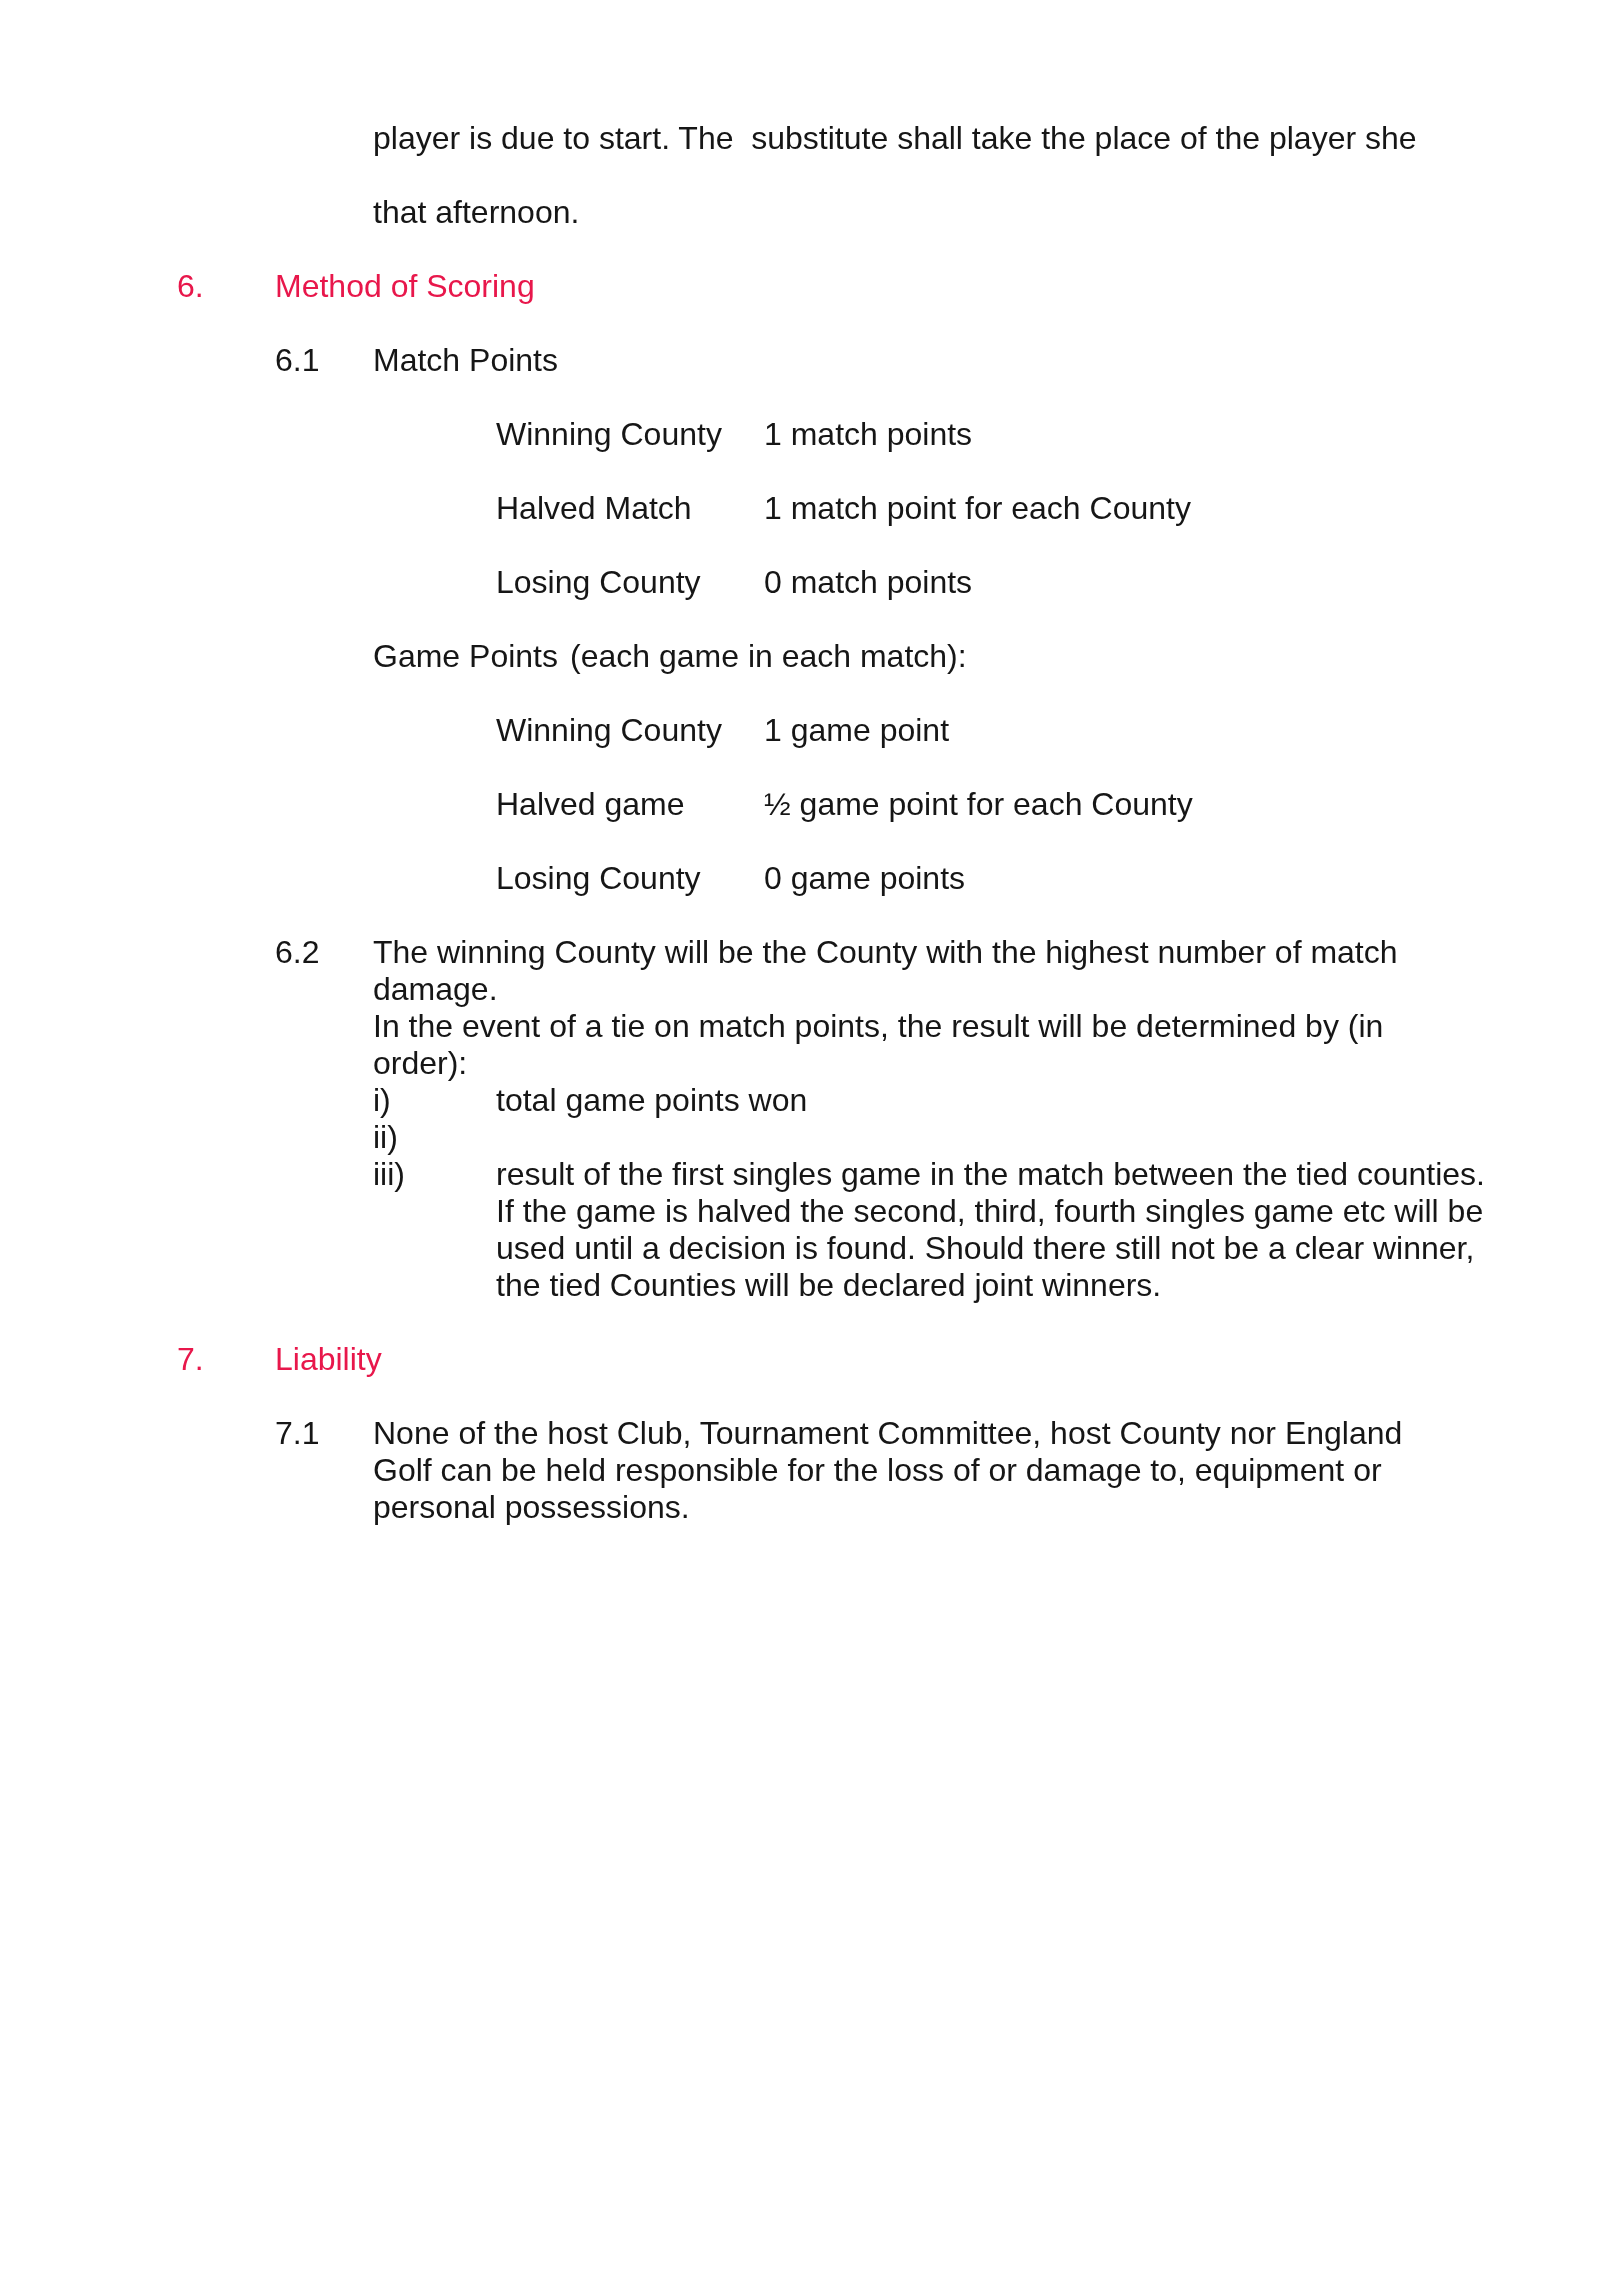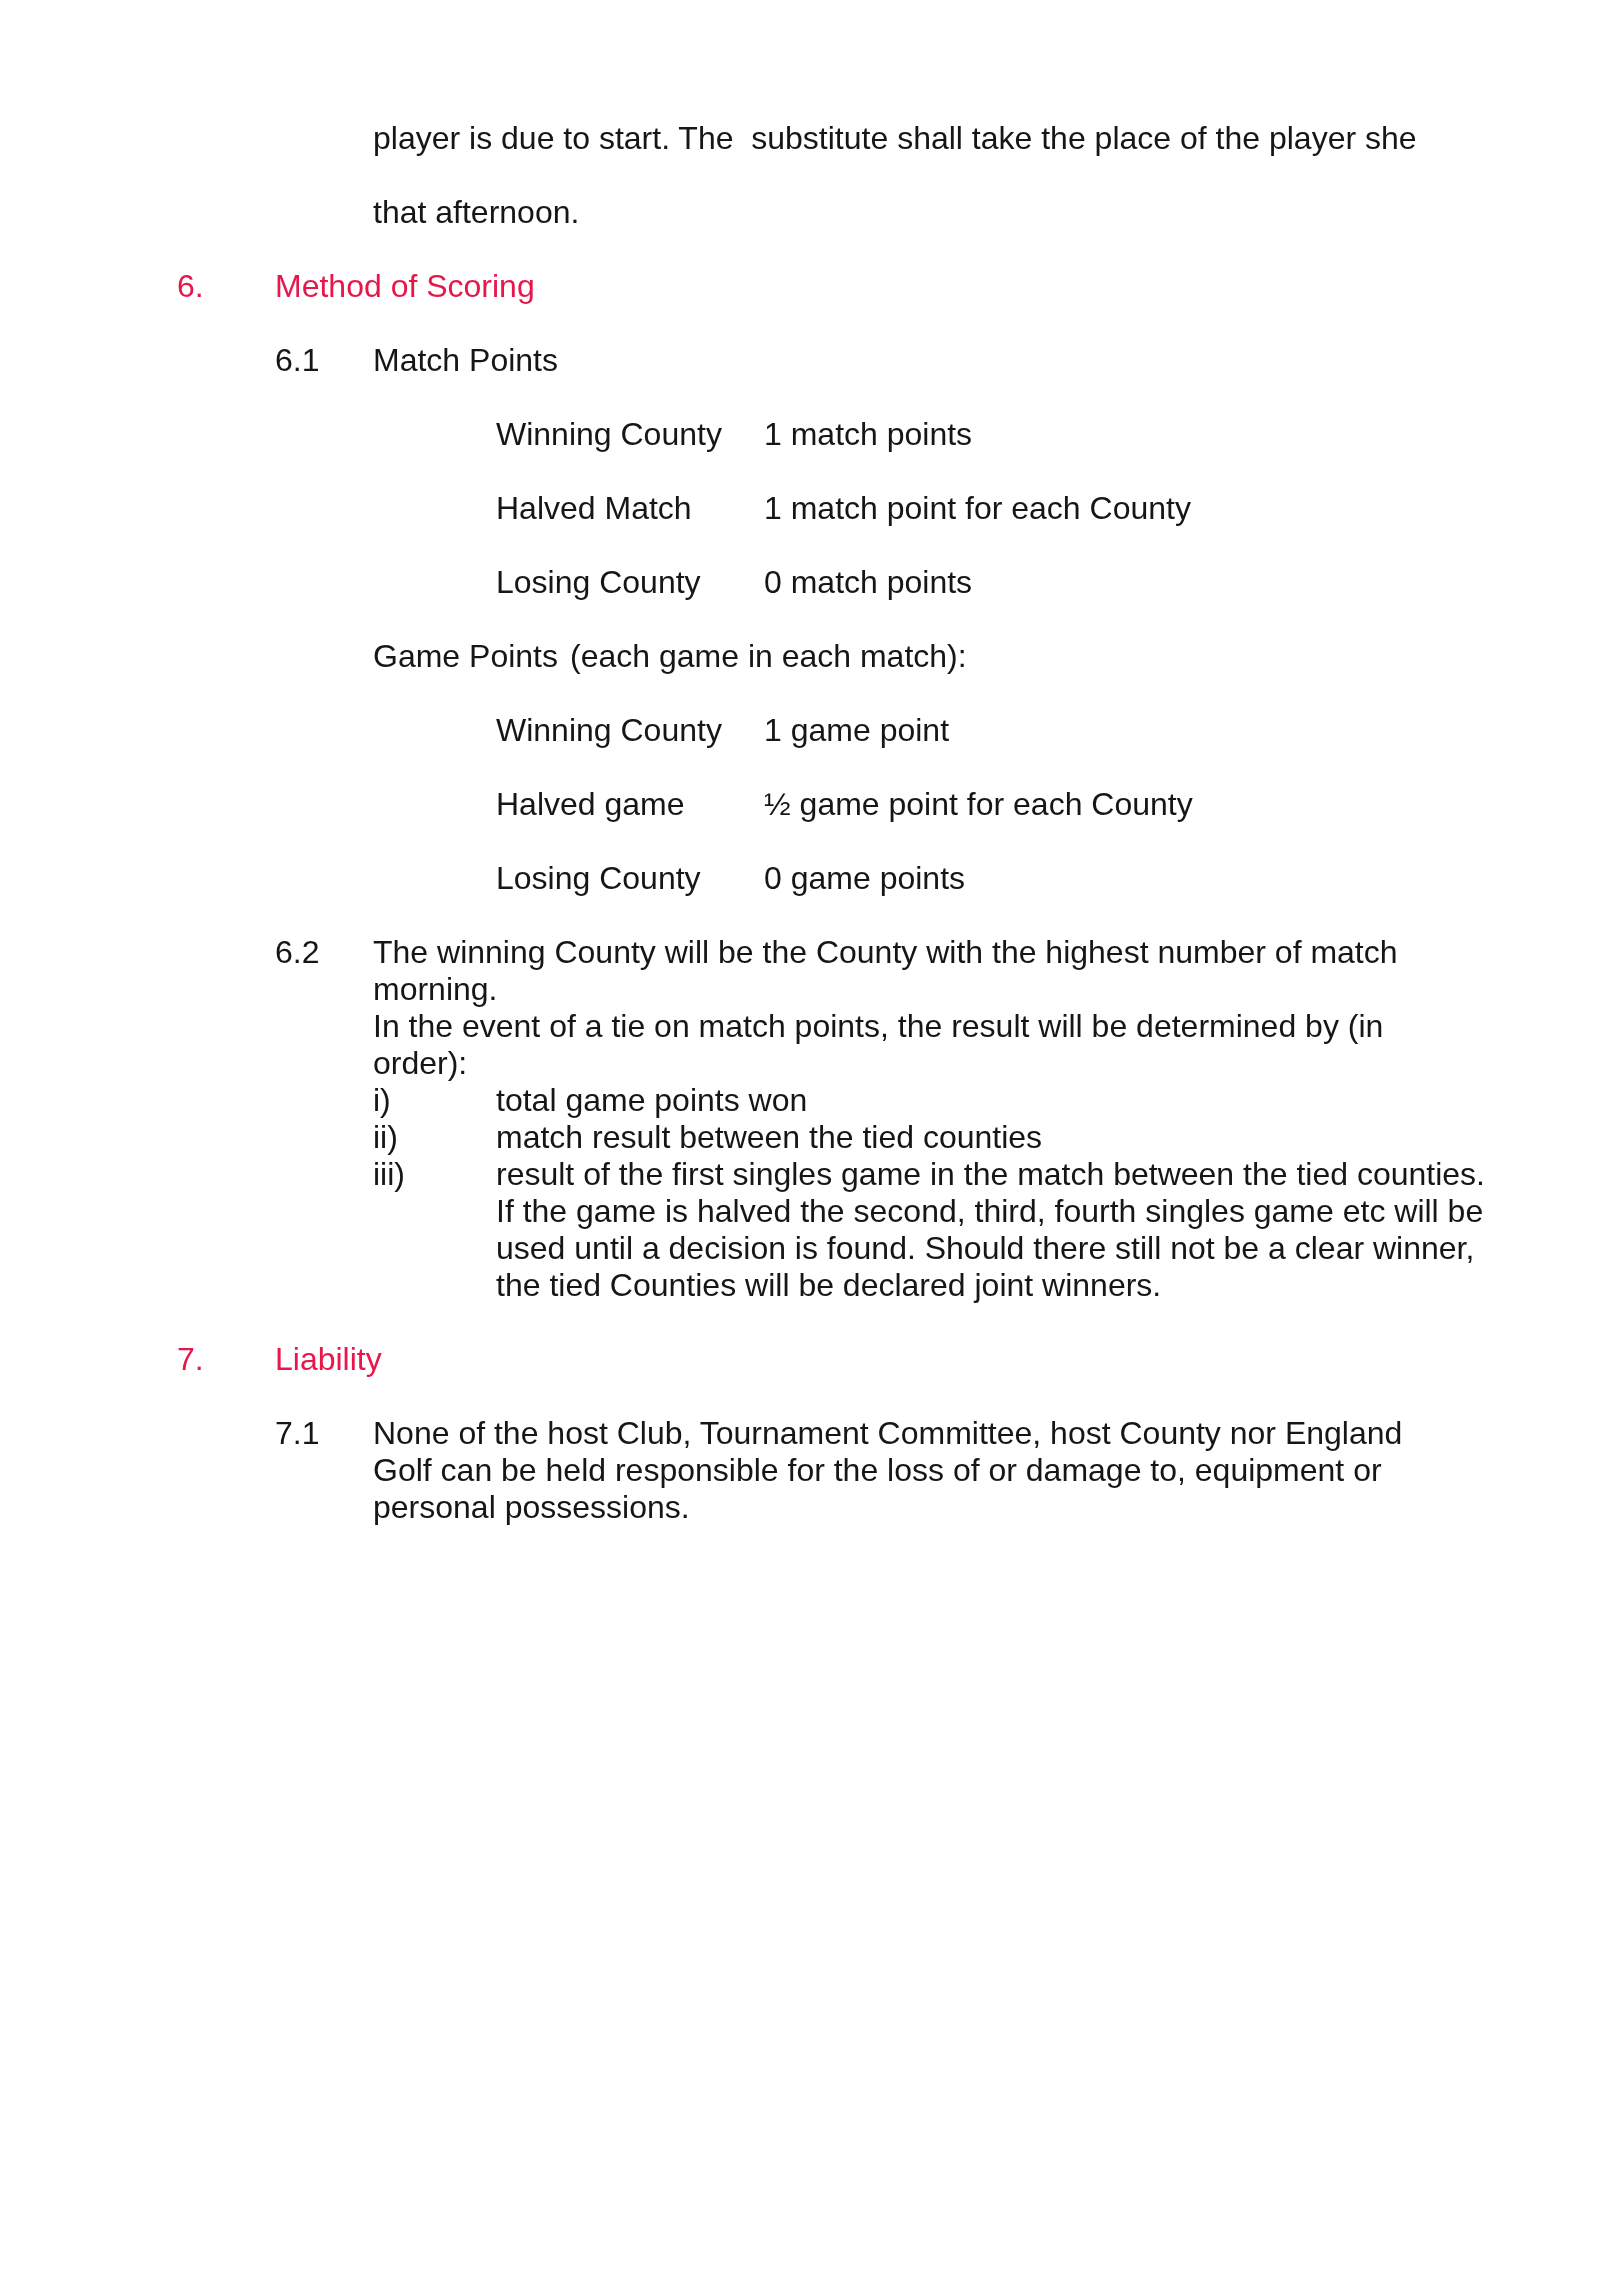--- a/index.html
+++ b/index.html
@@ -71,36 +71,35 @@
   <div class="line" style="--i:20">
     <span class="c3">Losing County</span>
     <span class="c4">0 game points</span>
   </div>
 
   <div class="line" style="--i:22">
     <span class="c1">6.2</span>
     <span class="c2">The winning County will be the County with the highest number of match</span>
   </div>
   <div class="line" style="--i:23">
-    <span class="c2">morning.</span>
+    <span class="c2">damage.</span>
   </div>
   <div class="line" style="--i:24">
     <span class="c2">In the event of a tie on match points, the result will be determined by (in</span>
   </div>
   <div class="line" style="--i:25">
     <span class="c2">order):</span>
   </div>
 
   <div class="line" style="--i:26">
     <span class="c2">i)</span>
     <span class="c3">total game points won</span>
   </div>
   <div class="line" style="--i:27">
     <span class="c2">ii)</span>
-    <span class="c3">match result between the tied counties</span>
   </div>
   <div class="line" style="--i:28">
     <span class="c2">iii)</span>
     <span class="c3">result of the first singles game in the match between the tied counties.</span>
   </div>
   <div class="line" style="--i:29">
     <span class="c3">If the game is halved the second, third, fourth singles game etc will be</span>
   </div>
   <div class="line" style="--i:30">
     <span class="c3">used until a decision is found. Should there still not be a clear winner,</span>

